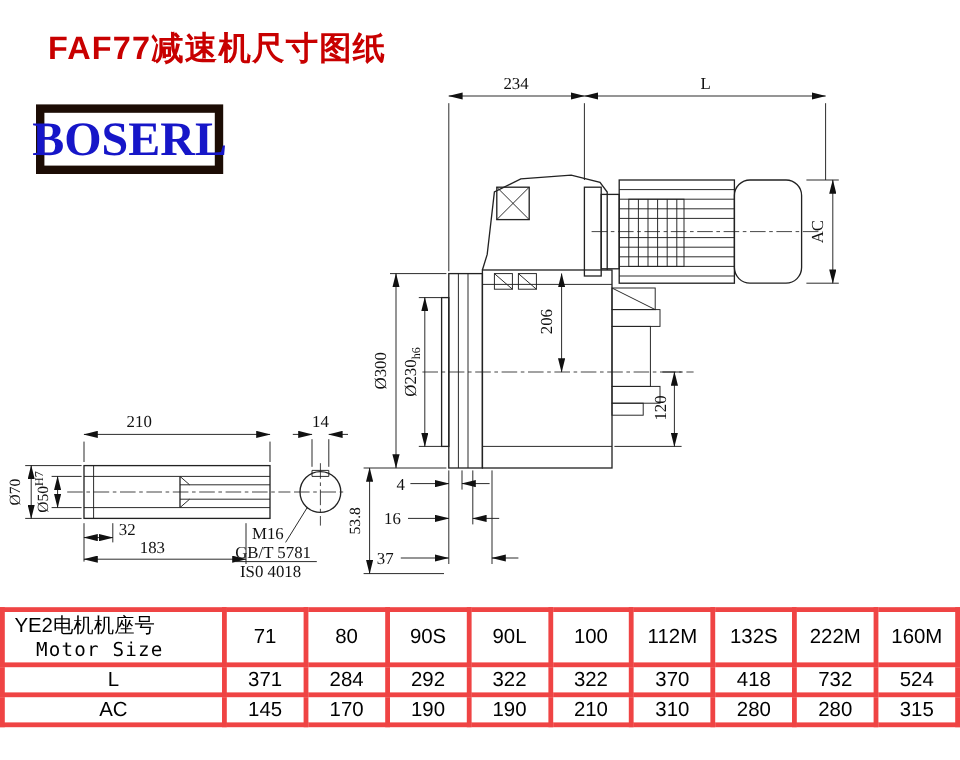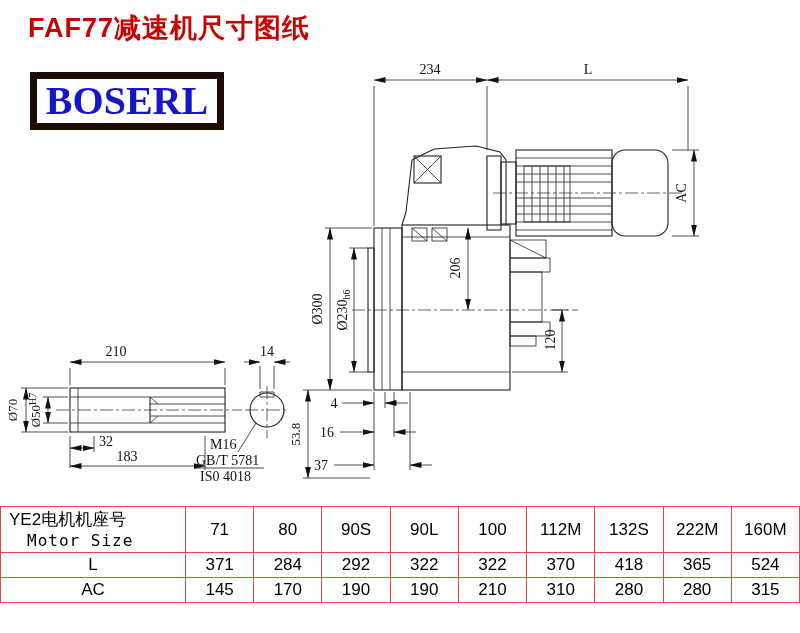--- a/index.html
+++ b/index.html
@@ -1,39 +1,39 @@
 <!DOCTYPE html>
 <html><head>
 <meta charset="utf-8">
 <style>
   * { box-sizing: border-box; }
   html, body { margin: 0; padding: 0; background: #fff; }
   .stage { position: relative; width: 800px; height: 633px; background: #fff; overflow: hidden;
            font-family: "Liberation Sans", sans-serif; }
 
-  .title { position: absolute; left: 28px; top: 10px; margin: 0; font-size: 27px; font-weight: bold;
+  .title { position: absolute; left: 28px; top: 10px; margin: 12px; font-size: 27px; font-weight: bold;
            color: #c80000; letter-spacing: 1px; font-family: "Liberation Sans", sans-serif; }
 
-  .logo { position: absolute; left: 30px; top: 72px; width: 194px; height: 58px;
+  .logo { position: absolute; left: 30px; top: 87px; width: 156px; height: 58px;
           border: 7px solid #1c0c04; background: #fff; display: flex; align-items: center; justify-content: center; }
   .logo span { font-family: "Liberation Serif", serif; font-size: 40px; font-weight: bold;
                color: #1616c8; line-height: 1; }
 
   svg.drawing { position: absolute; left: 0; top: 0; }
   .ln  { stroke: #222; stroke-width: 1.1; fill: none; }
   .thin{ stroke-width: 0.8; }
   .cl  { stroke: #222; stroke-width: 0.7; fill: none; stroke-dasharray: 13 3 3 3; }
   text.dim { font-family: "Liberation Serif", serif; font-size: 14px; fill: #111; stroke: none; }
   text.small { font-size: 13px; }
   tspan.tol { font-size: 10px; }
 
   table.spec { position: absolute; left: 0; top: 506px; width: 800px;
                border-collapse: collapse; table-layout: fixed; color: #000;
                font-family: "Liberation Sans", sans-serif; font-size: 17px; }
-  .spec th, .spec td { border: 1px solid #ef4444; text-align: center; vertical-align: middle;
+  .spec th, .spec td { border: 4px solid #ef4444; text-align: center; vertical-align: middle;
                        font-weight: normal; padding: 0; height: 25px; overflow: hidden; }
   .spec tr.hdr th { height: 46px; }
   .spec th.lbl { text-align: left; padding-left: 8px; }
   .spec .cn { font-size: 17px; line-height: 1.25; }
   .spec .en { font-family: "DejaVu Sans Mono", monospace; font-size: 16px; letter-spacing: 1px; line-height: 1.2; margin-left: 18px; }
   col.c0 { width: 185px; }
 </style>
 </head>
 <body>
 
@@ -255,21 +255,21 @@
       </tr>
       <tr>
         <td>L</td>
         <td>371</td>
         <td>284</td>
         <td>292</td>
         <td>322</td>
         <td>322</td>
         <td>370</td>
         <td>418</td>
-        <td>365</td>
+        <td>732</td>
         <td>524</td>
       </tr>
       <tr>
         <td>AC</td>
         <td>145</td>
         <td>170</td>
         <td>190</td>
         <td>190</td>
         <td>210</td>
         <td>310</td>

